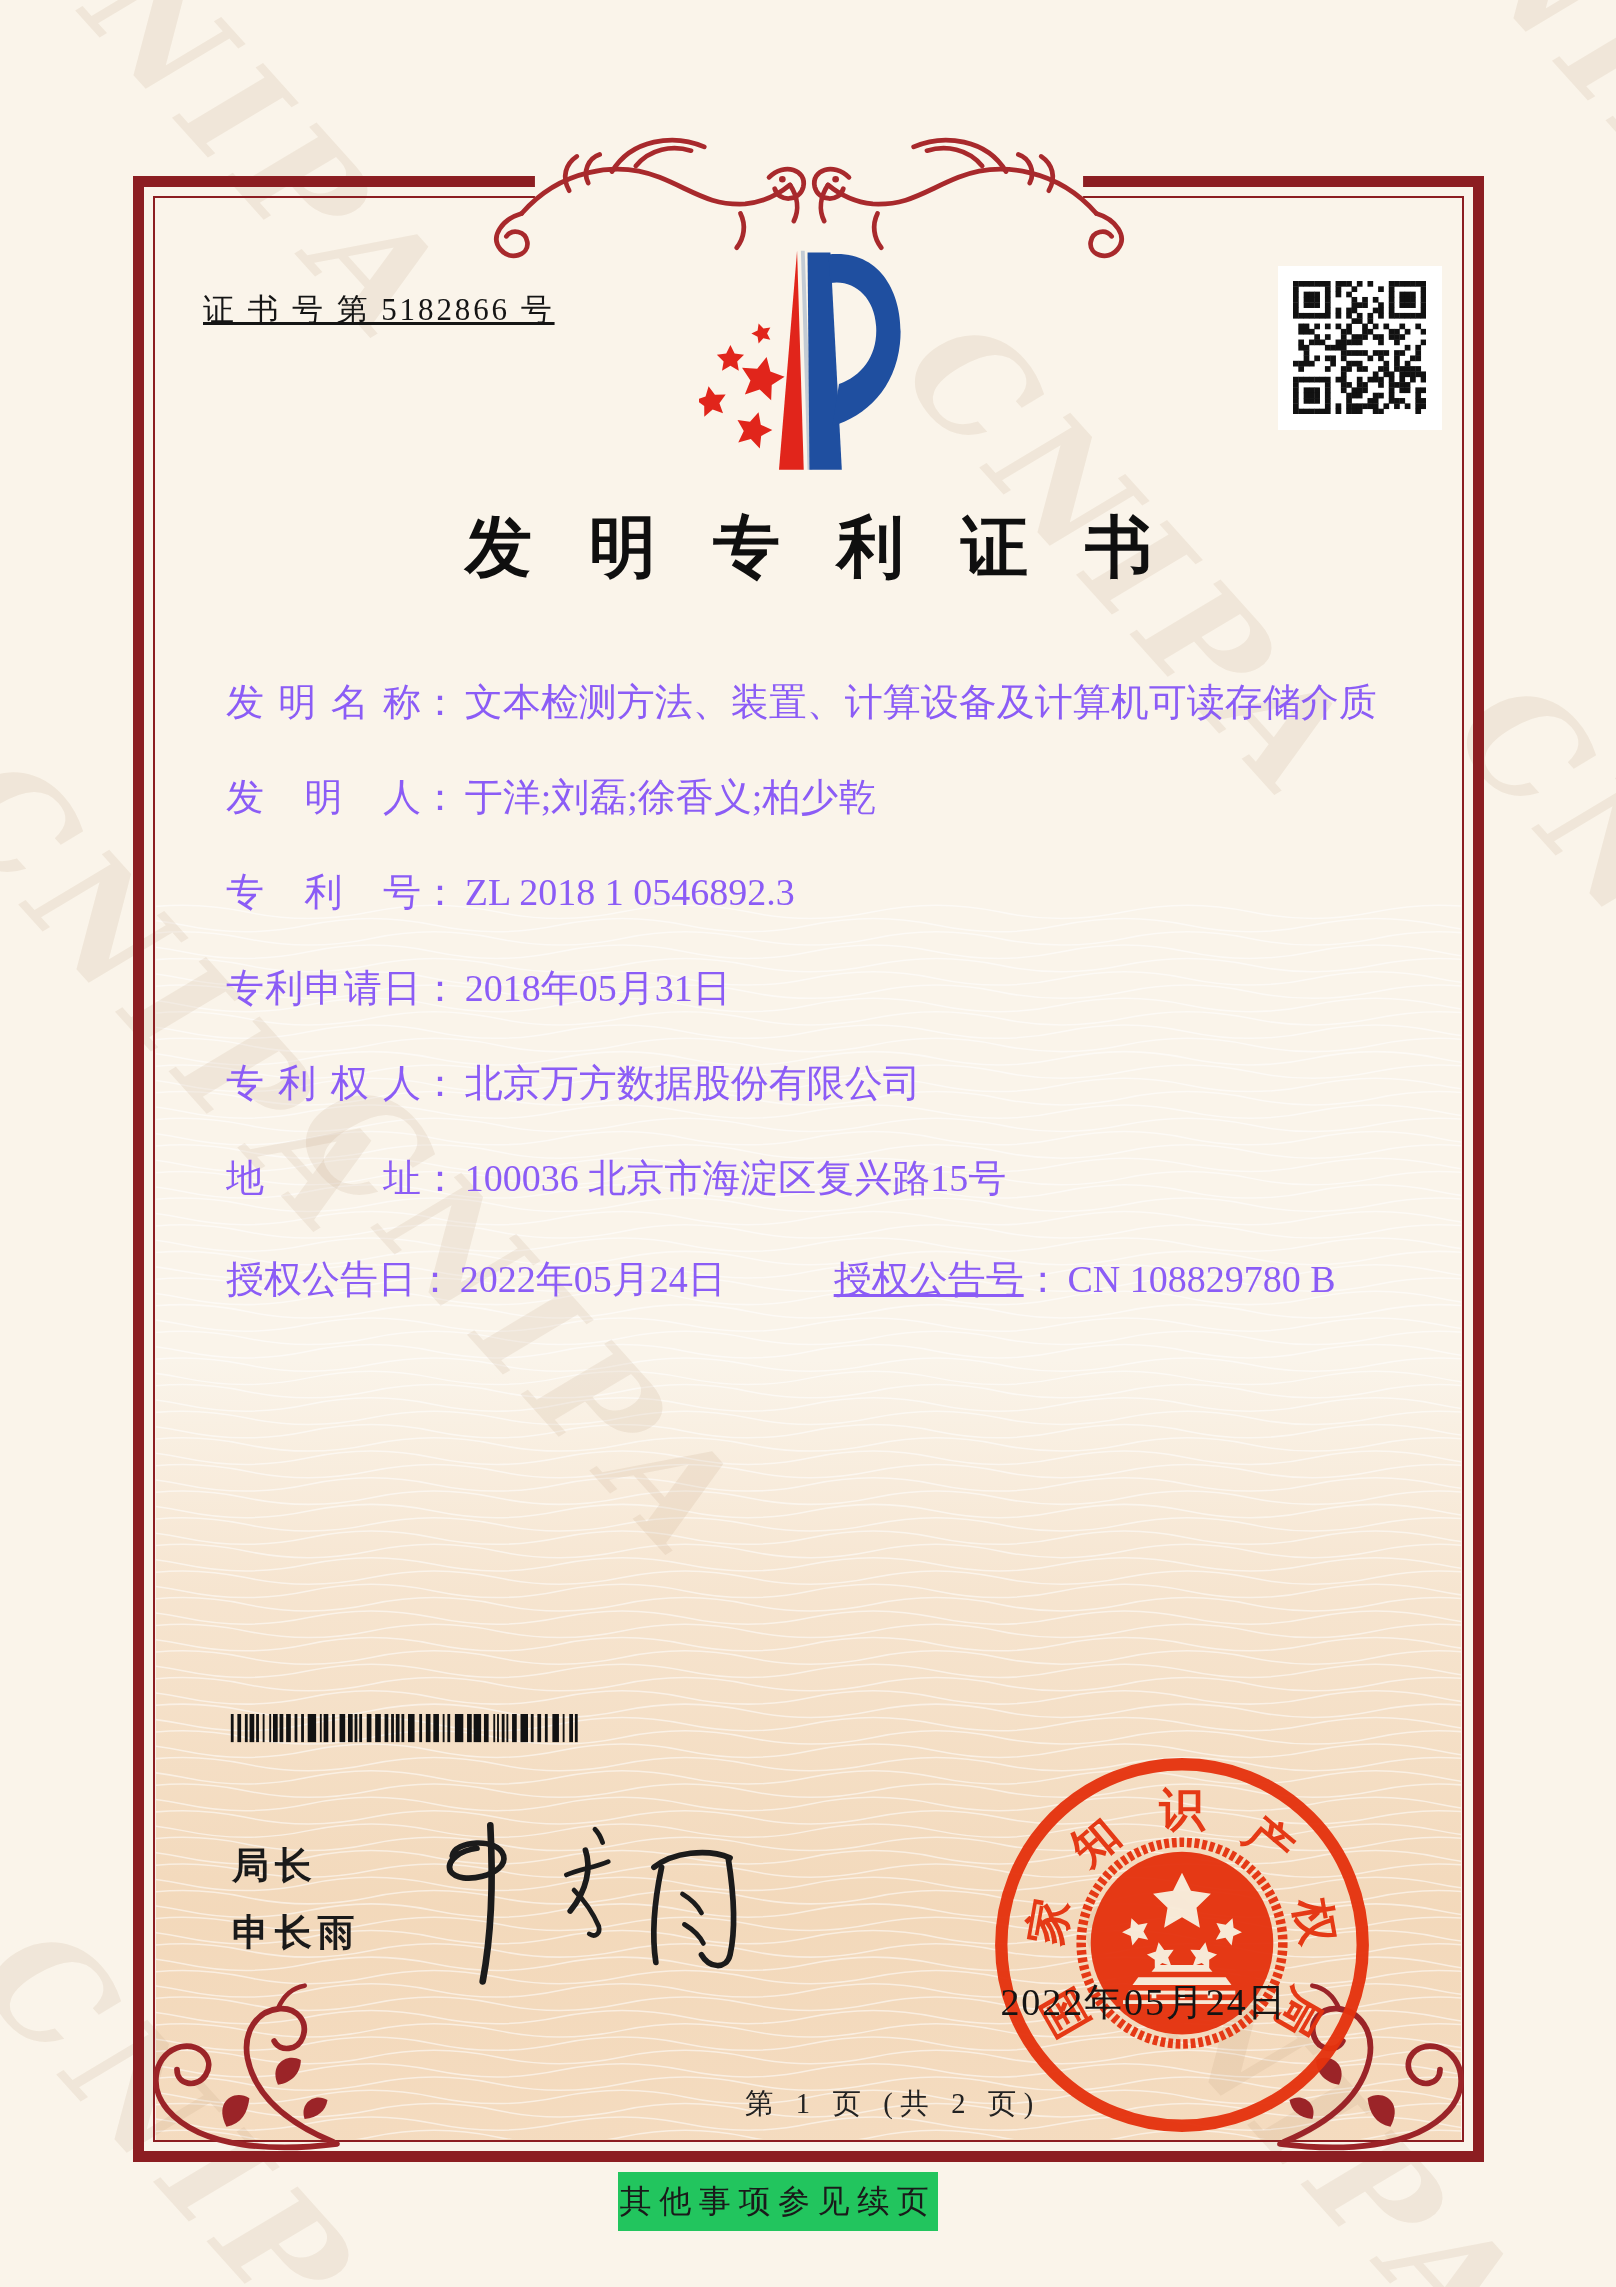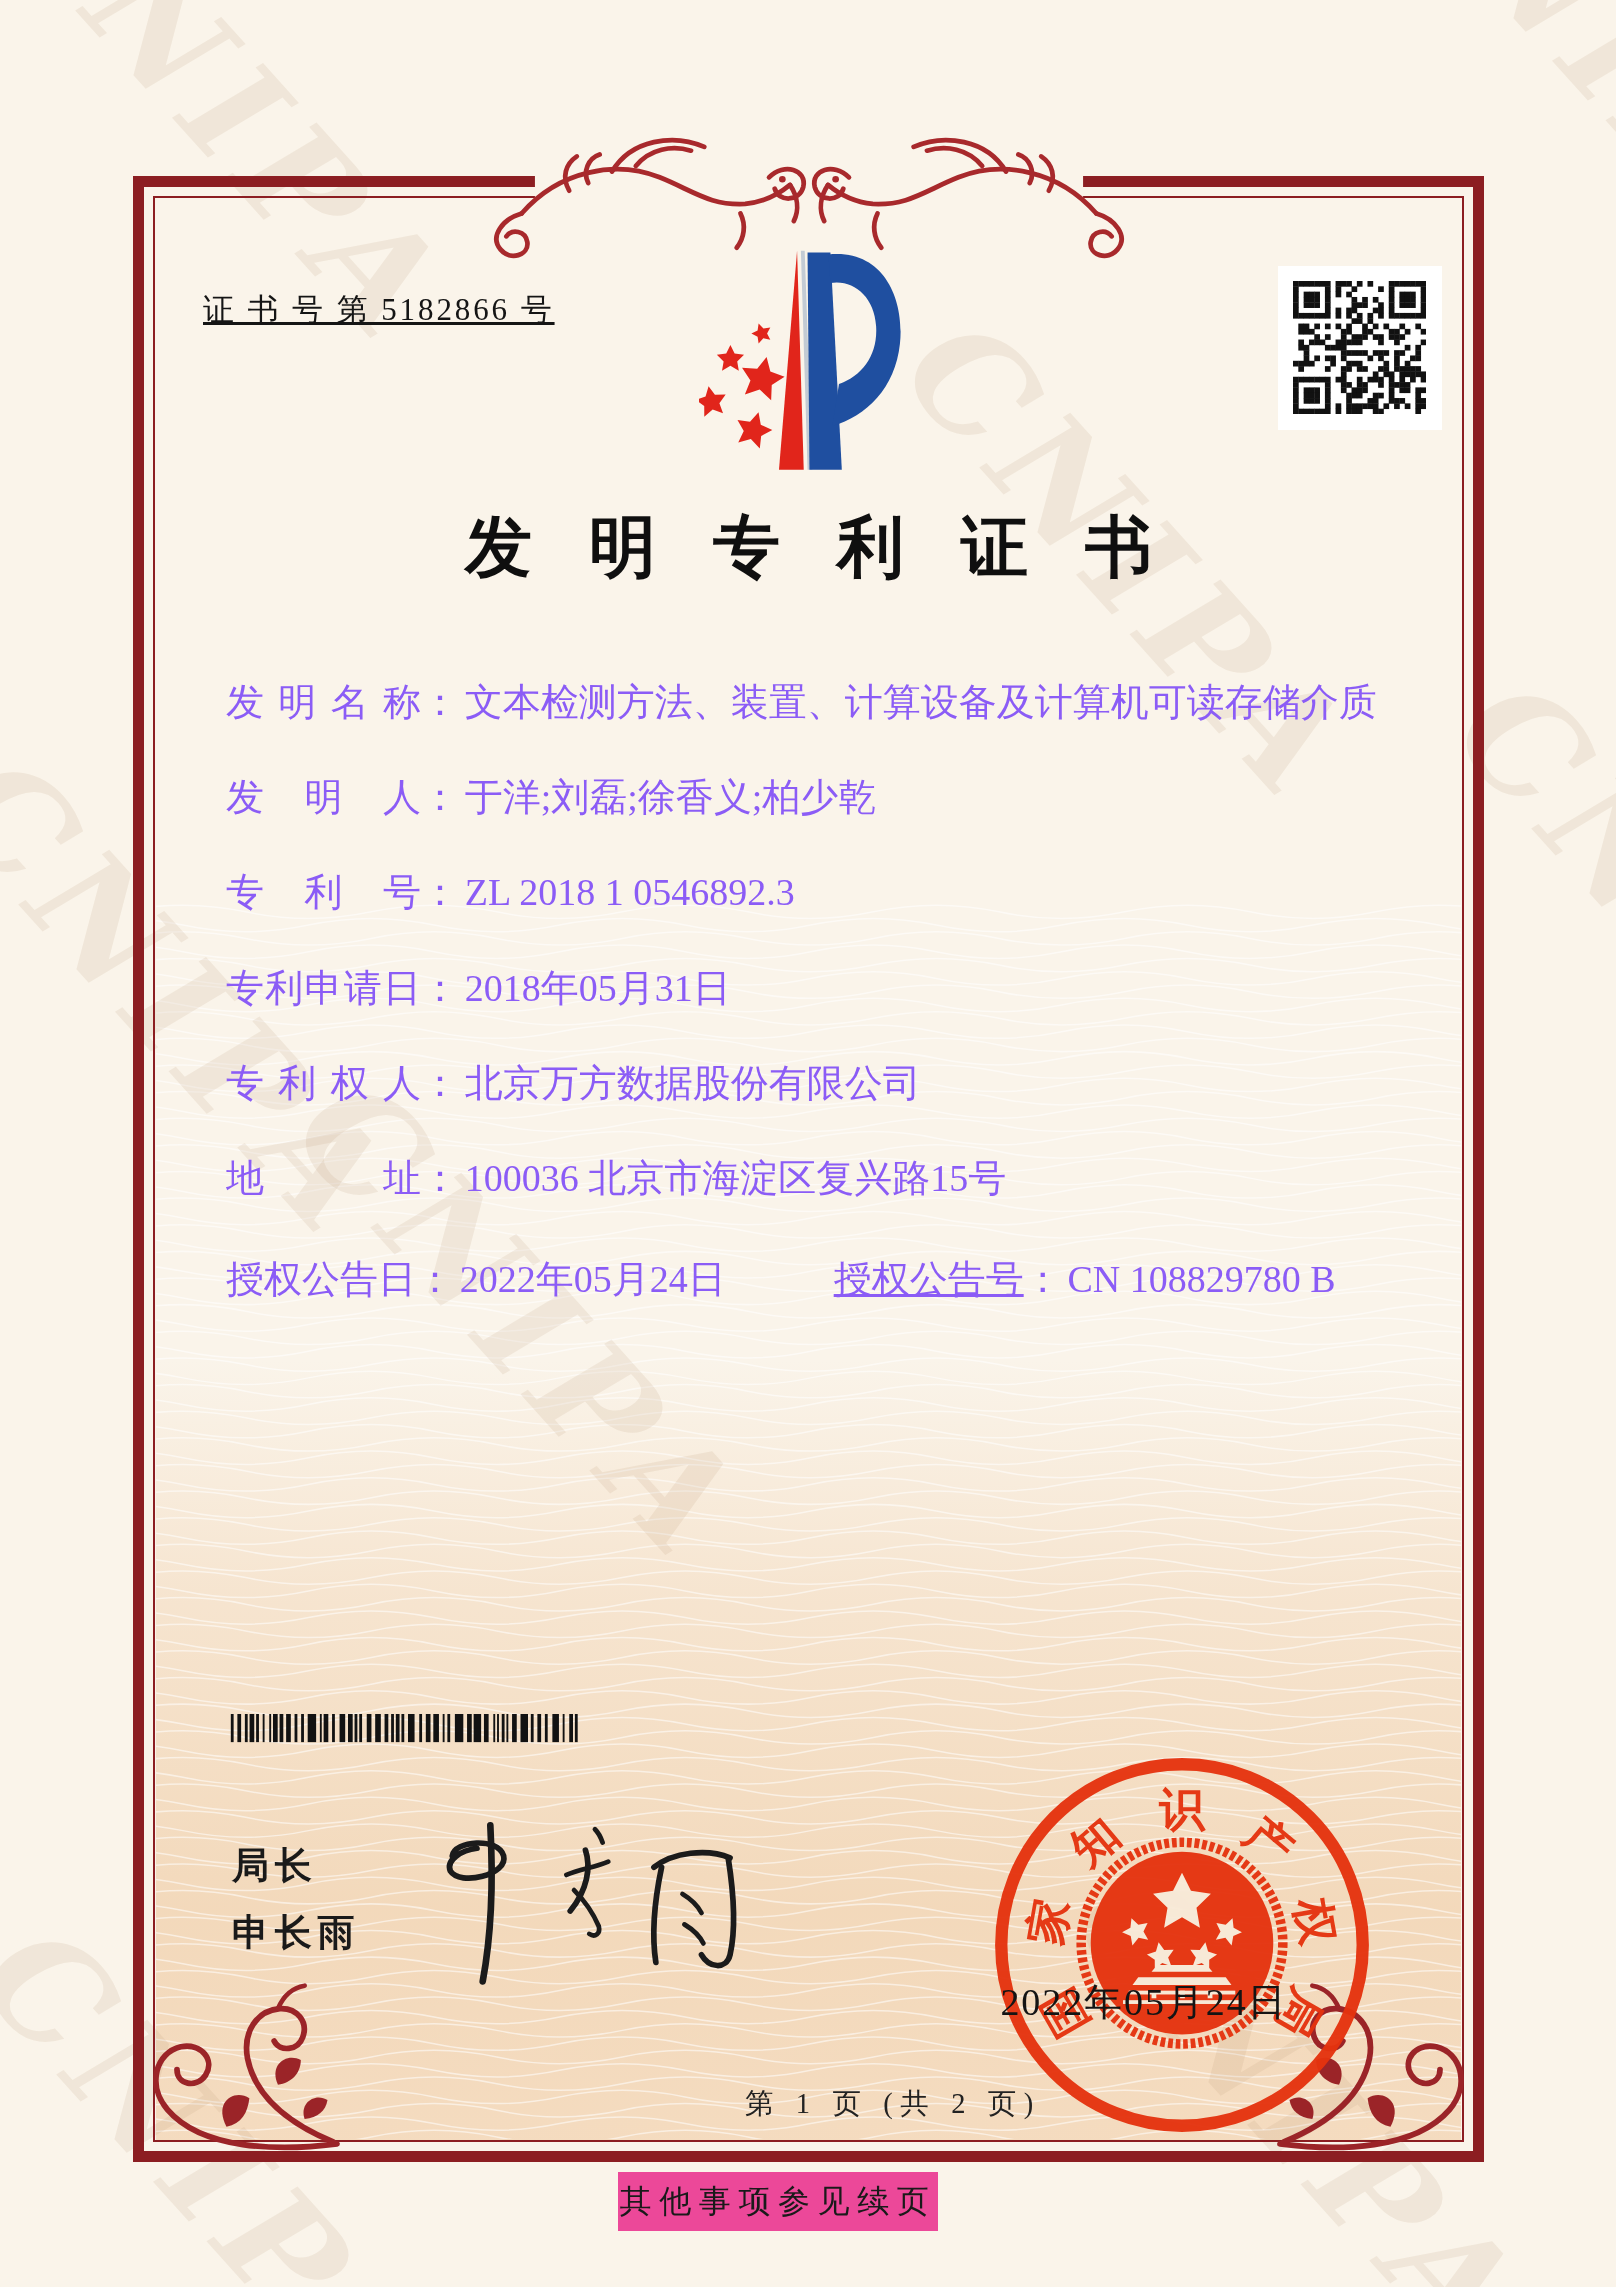--- a/index.html
+++ b/index.html
@@ -86,21 +86,21 @@
   }
   .sig-title{top:1841px;}
   .sig-name{top:1908px;}
   
   .page-info{
     left:153px;top:2085px;width:1480px;text-align:center;
     font-size:28.5px;letter-spacing:7.6px;color:#222;
   }
   .note-box{
     left:618px;top:2172px;width:320px;height:59px;
-    background:#ec4899;
+    background:#22c55e;
     display:flex;align-items:center;justify-content:center;
     font-size:32px;letter-spacing:7.6px;color:#1a1a1a;
     white-space:nowrap;
   }
 </style>
 </head>
 <body>
 
 <div class="abs warm-zone"></div>
 <svg id="waves" class="abs" style="left:156px;top:904px;" width="1305" height="1235" viewBox="0 0 1372 1298">

